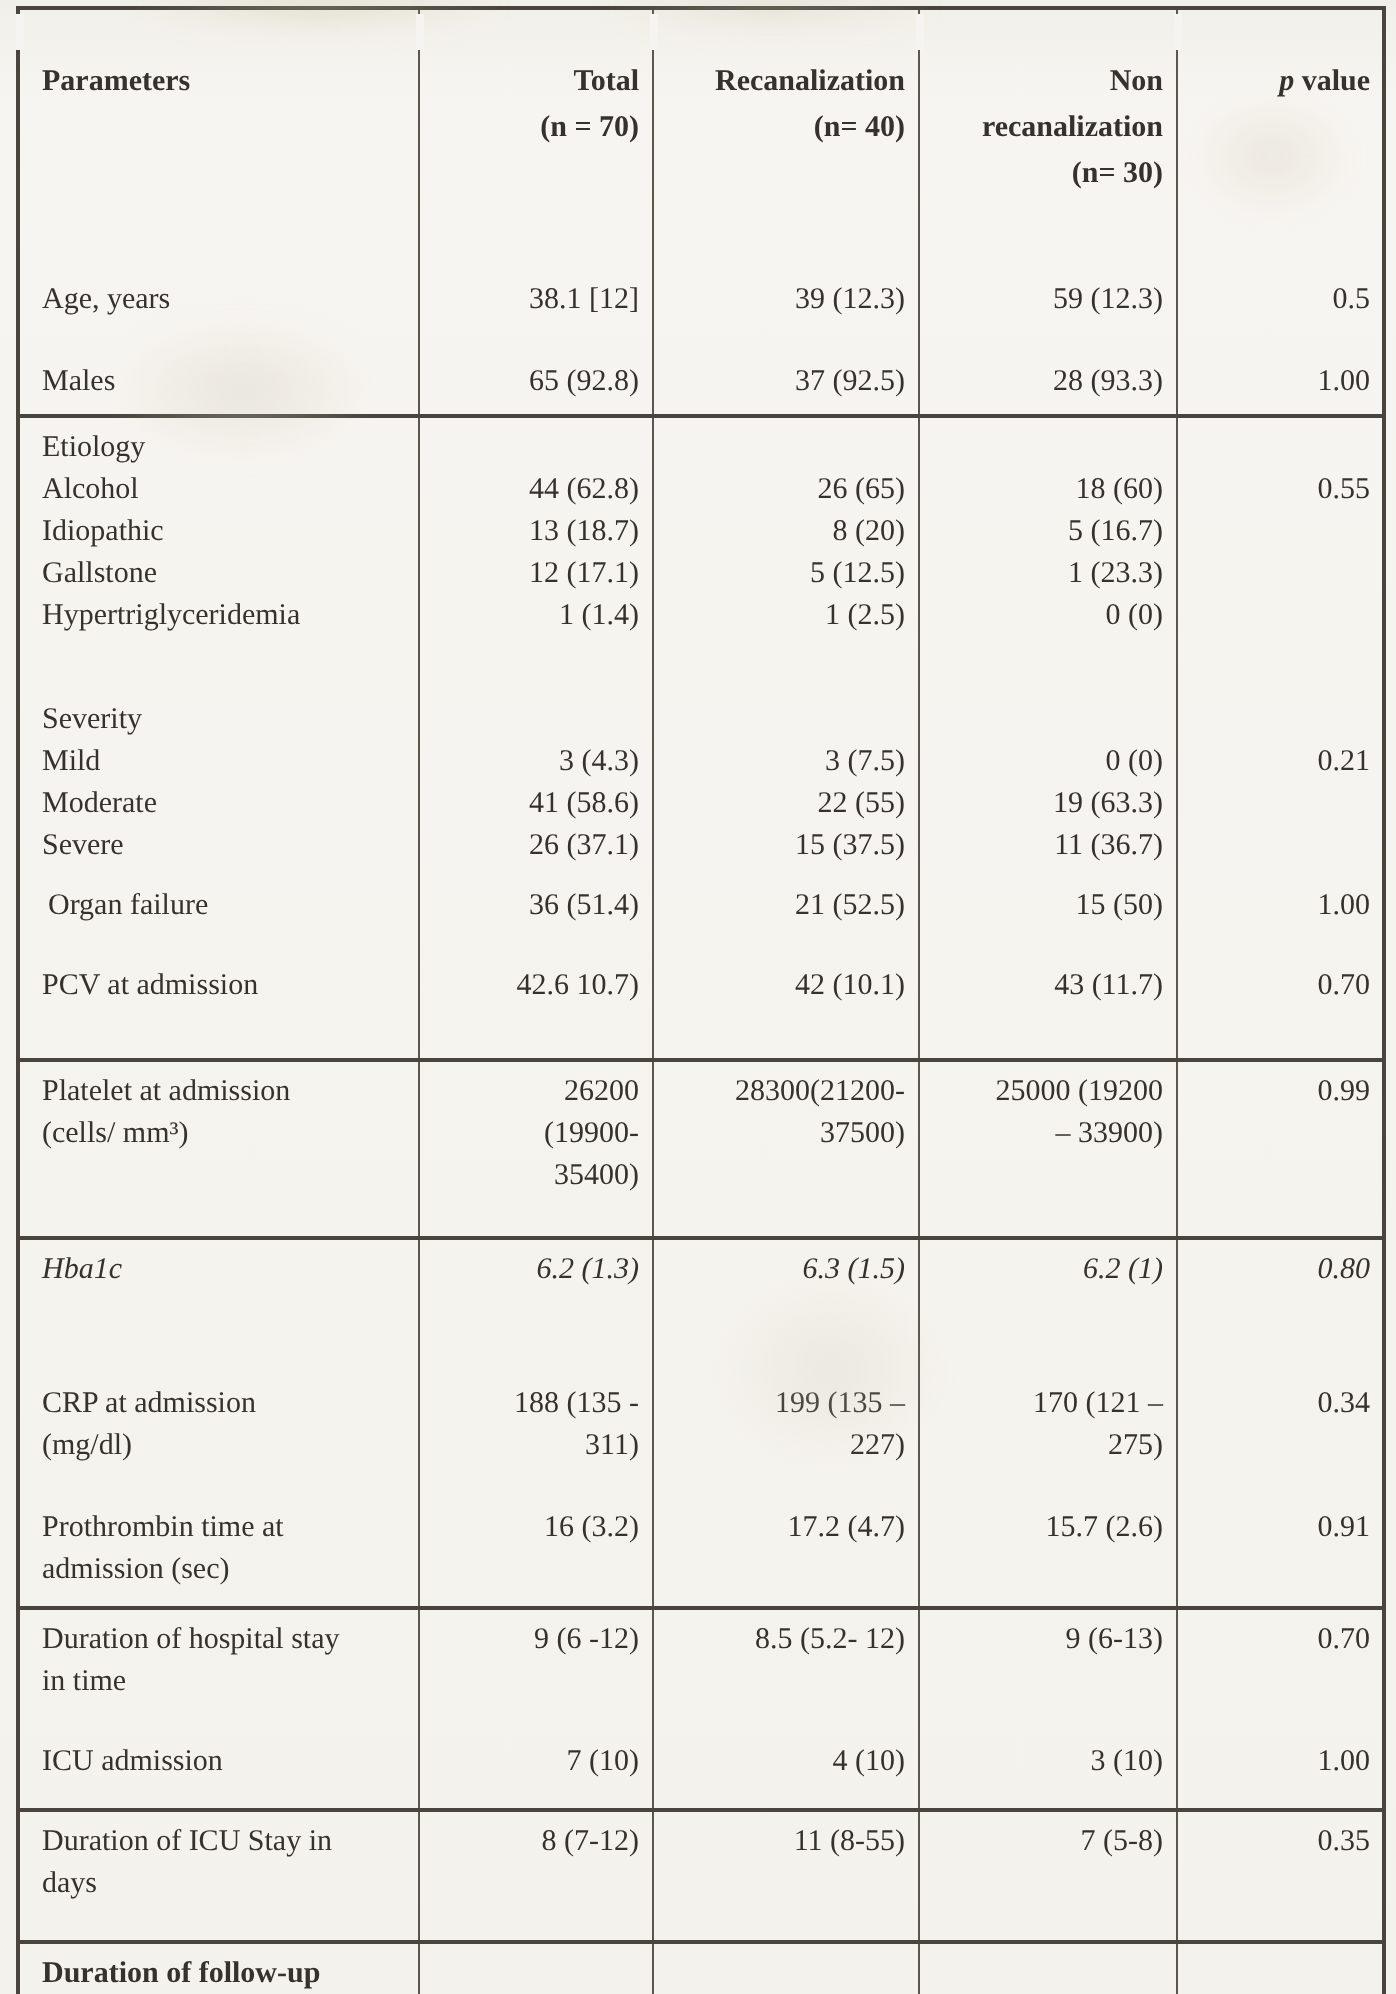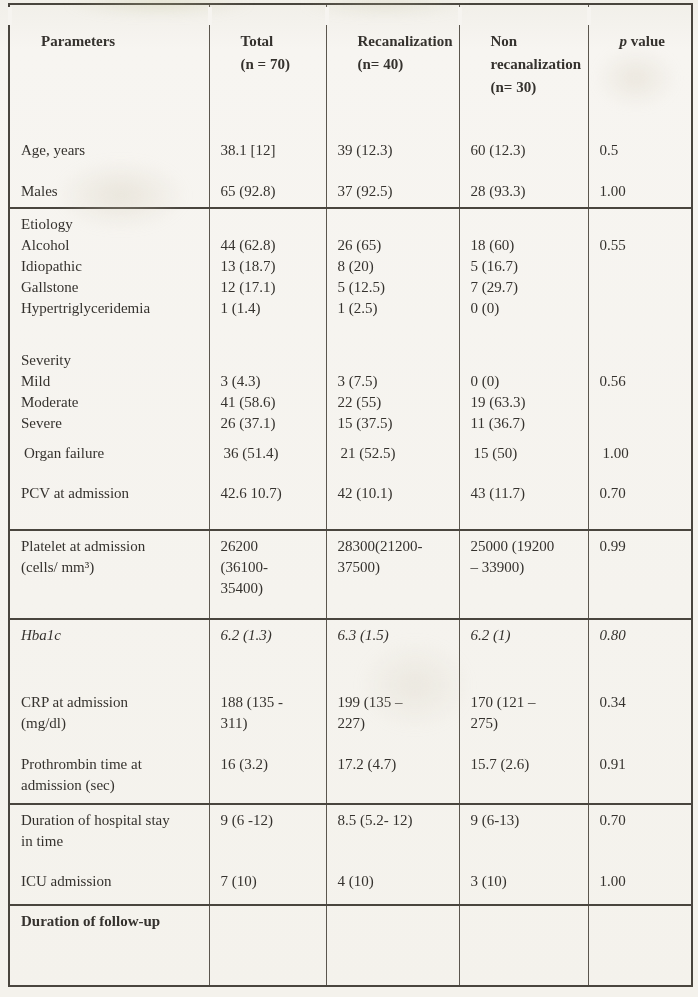--- a/index.html
+++ b/index.html
@@ -31,26 +31,26 @@
   col.c1{width:117px}
   col.c2{width:133px}
   col.c3{width:129px}
   col.c4{width:104px}
 
   th,td{
     vertical-align:top;text-align:left;
     font-size:15px;
     padding:5px 6px 0 11px;
   }
-  th + th, td + td{border-left:1px solid var(--line-soft);}
+  th + th, td + td{border-left:1px solid var(--line-soft);text-align:right;}
   tr.sep > td{border-top:2px solid var(--line);}
 
   .ln{line-height:21px;min-height:21px;white-space:nowrap;}
   thead th{font-weight:bold;padding-top:25px;position:relative;}
-  thead th .ln{line-height:23px;min-height:23px;margin-left:20px;}
+  thead th .ln{line-height:23px;min-height:23px;}
   
   thead th::before{content:"";position:absolute;top:2px;left:-2px;width:4px;height:18px;background:var(--paper);}
   .p-head .ln::first-letter{font-style:italic;}
   .boldrow td{font-weight:bold;}
 
   
   tr.r-header th{height:105px;}
   tr.r-age td{height:36px;}
   tr.r-males td{height:26px;}
   tr.r-etiology td{height:131px;}
@@ -111,21 +111,21 @@
         <td class="c0">
           <div class="ln">Age, years</div>
         </td>
         <td class="c1">
           <div class="ln">38.1 [12]</div>
         </td>
         <td class="c2">
           <div class="ln">39 (12.3)</div>
         </td>
         <td class="c3">
-          <div class="ln">60 (12.3)</div>
+          <div class="ln">59 (12.3)</div>
         </td>
         <td class="c4">
           <div class="ln">0.5</div>
         </td>
       </tr>
       <tr class="r-males">
         <td class="c0">
           <div class="ln">Males</div>
         </td>
         <td class="c1">
@@ -160,21 +160,21 @@
           <div class="ln blank"></div>
           <div class="ln">26 (65)</div>
           <div class="ln">8 (20)</div>
           <div class="ln">5 (12.5)</div>
           <div class="ln">1 (2.5)</div>
         </td>
         <td class="c3">
           <div class="ln blank"></div>
           <div class="ln">18 (60)</div>
           <div class="ln">5 (16.7)</div>
-          <div class="ln">7 (29.7)</div>
+          <div class="ln">1 (23.3)</div>
           <div class="ln">0 (0)</div>
         </td>
         <td class="c4">
           <div class="ln blank"></div>
           <div class="ln">0.55</div>
         </td>
       </tr>
       <tr class="r-severity">
         <td class="c0">
           <div class="ln">Severity</div>
@@ -195,21 +195,21 @@
           <div class="ln">15 (37.5)</div>
         </td>
         <td class="c3">
           <div class="ln blank"></div>
           <div class="ln">0 (0)</div>
           <div class="ln">19 (63.3)</div>
           <div class="ln">11 (36.7)</div>
         </td>
         <td class="c4">
           <div class="ln blank"></div>
-          <div class="ln">0.56</div>
+          <div class="ln">0.21</div>
         </td>
       </tr>
       <tr class="r-organ-failure">
         <td class="c0">
           <div class="ln">Organ failure</div>
         </td>
         <td class="c1">
           <div class="ln">36 (51.4)</div>
         </td>
         <td class="c2">
@@ -239,21 +239,21 @@
           <div class="ln">0.70</div>
         </td>
       </tr>
       <tr class="r-platelet sep">
         <td class="c0">
           <div class="ln">Platelet at admission</div>
           <div class="ln">(cells/ mm³)</div>
         </td>
         <td class="c1">
           <div class="ln">26200</div>
-          <div class="ln">(36100-</div>
+          <div class="ln">(19900-</div>
           <div class="ln">35400)</div>
         </td>
         <td class="c2">
           <div class="ln">28300(21200-</div>
           <div class="ln">37500)</div>
         </td>
         <td class="c3">
           <div class="ln">25000 (19200</div>
           <div class="ln">– 33900)</div>
         </td>
@@ -345,20 +345,38 @@
         <td class="c2">
           <div class="ln">4 (10)</div>
         </td>
         <td class="c3">
           <div class="ln">3 (10)</div>
         </td>
         <td class="c4">
           <div class="ln">1.00</div>
         </td>
       </tr>
+      <tr class="r-icu-stay sep">
+        <td class="c0">
+          <div class="ln">Duration of ICU Stay in</div>
+          <div class="ln">days</div>
+        </td>
+        <td class="c1">
+          <div class="ln">8 (7-12)</div>
+        </td>
+        <td class="c2">
+          <div class="ln">11 (8-55)</div>
+        </td>
+        <td class="c3">
+          <div class="ln">7 (5-8)</div>
+        </td>
+        <td class="c4">
+          <div class="ln">0.35</div>
+        </td>
+      </tr>
       <tr class="r-follow-up sep boldrow">
         <td class="c0">
           <div class="ln">Duration of follow-up</div>
         </td>
         <td class="c1">
           <div class="ln blank"></div>
         </td>
         <td class="c2">
           <div class="ln blank"></div>
         </td>

